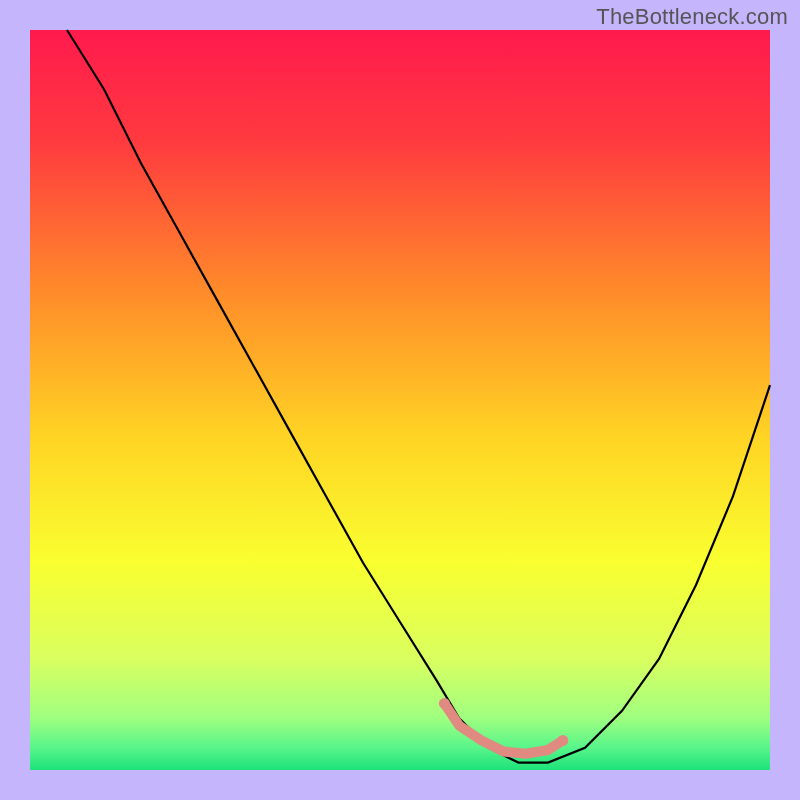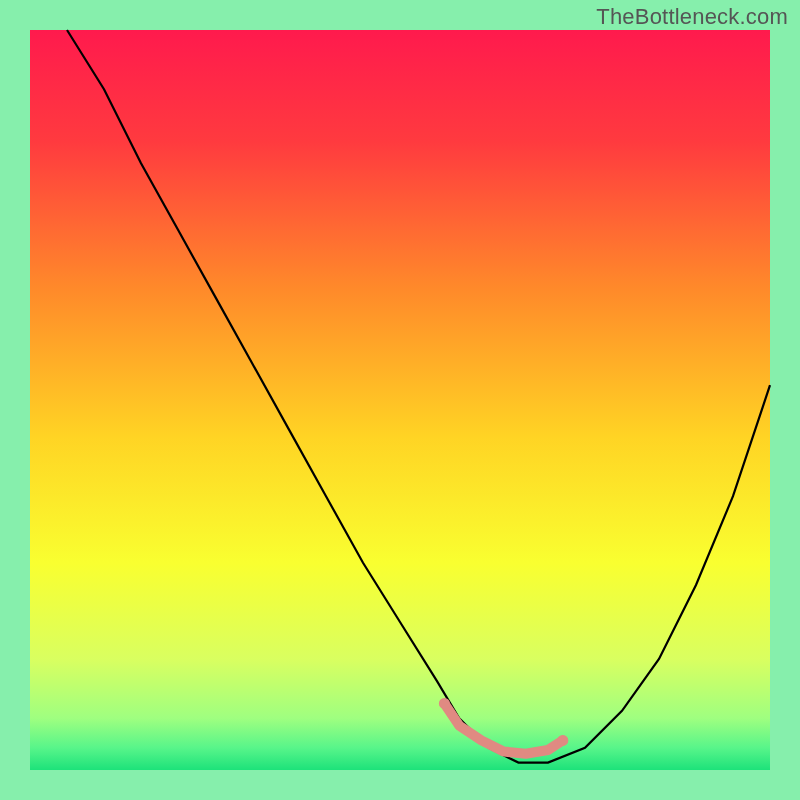--- a/index.html
+++ b/index.html
@@ -10,21 +10,21 @@
     background: #000;
     position: relative;
     font-family: Arial, Helvetica, sans-serif;
   }
   .frame {
     position: absolute;
     top: 0;
     left: 0;
     width: 800px;
     height: 800px;
-    background: #86efac;
+    background: #c4b5fd;
   }
   .watermark {
     position: absolute;
     top: 4px;
     right: 12px;
     color: #555;
     font-size: 22px;
     font-weight: 500;
     letter-spacing: 0.2px;
     z-index: 10;

